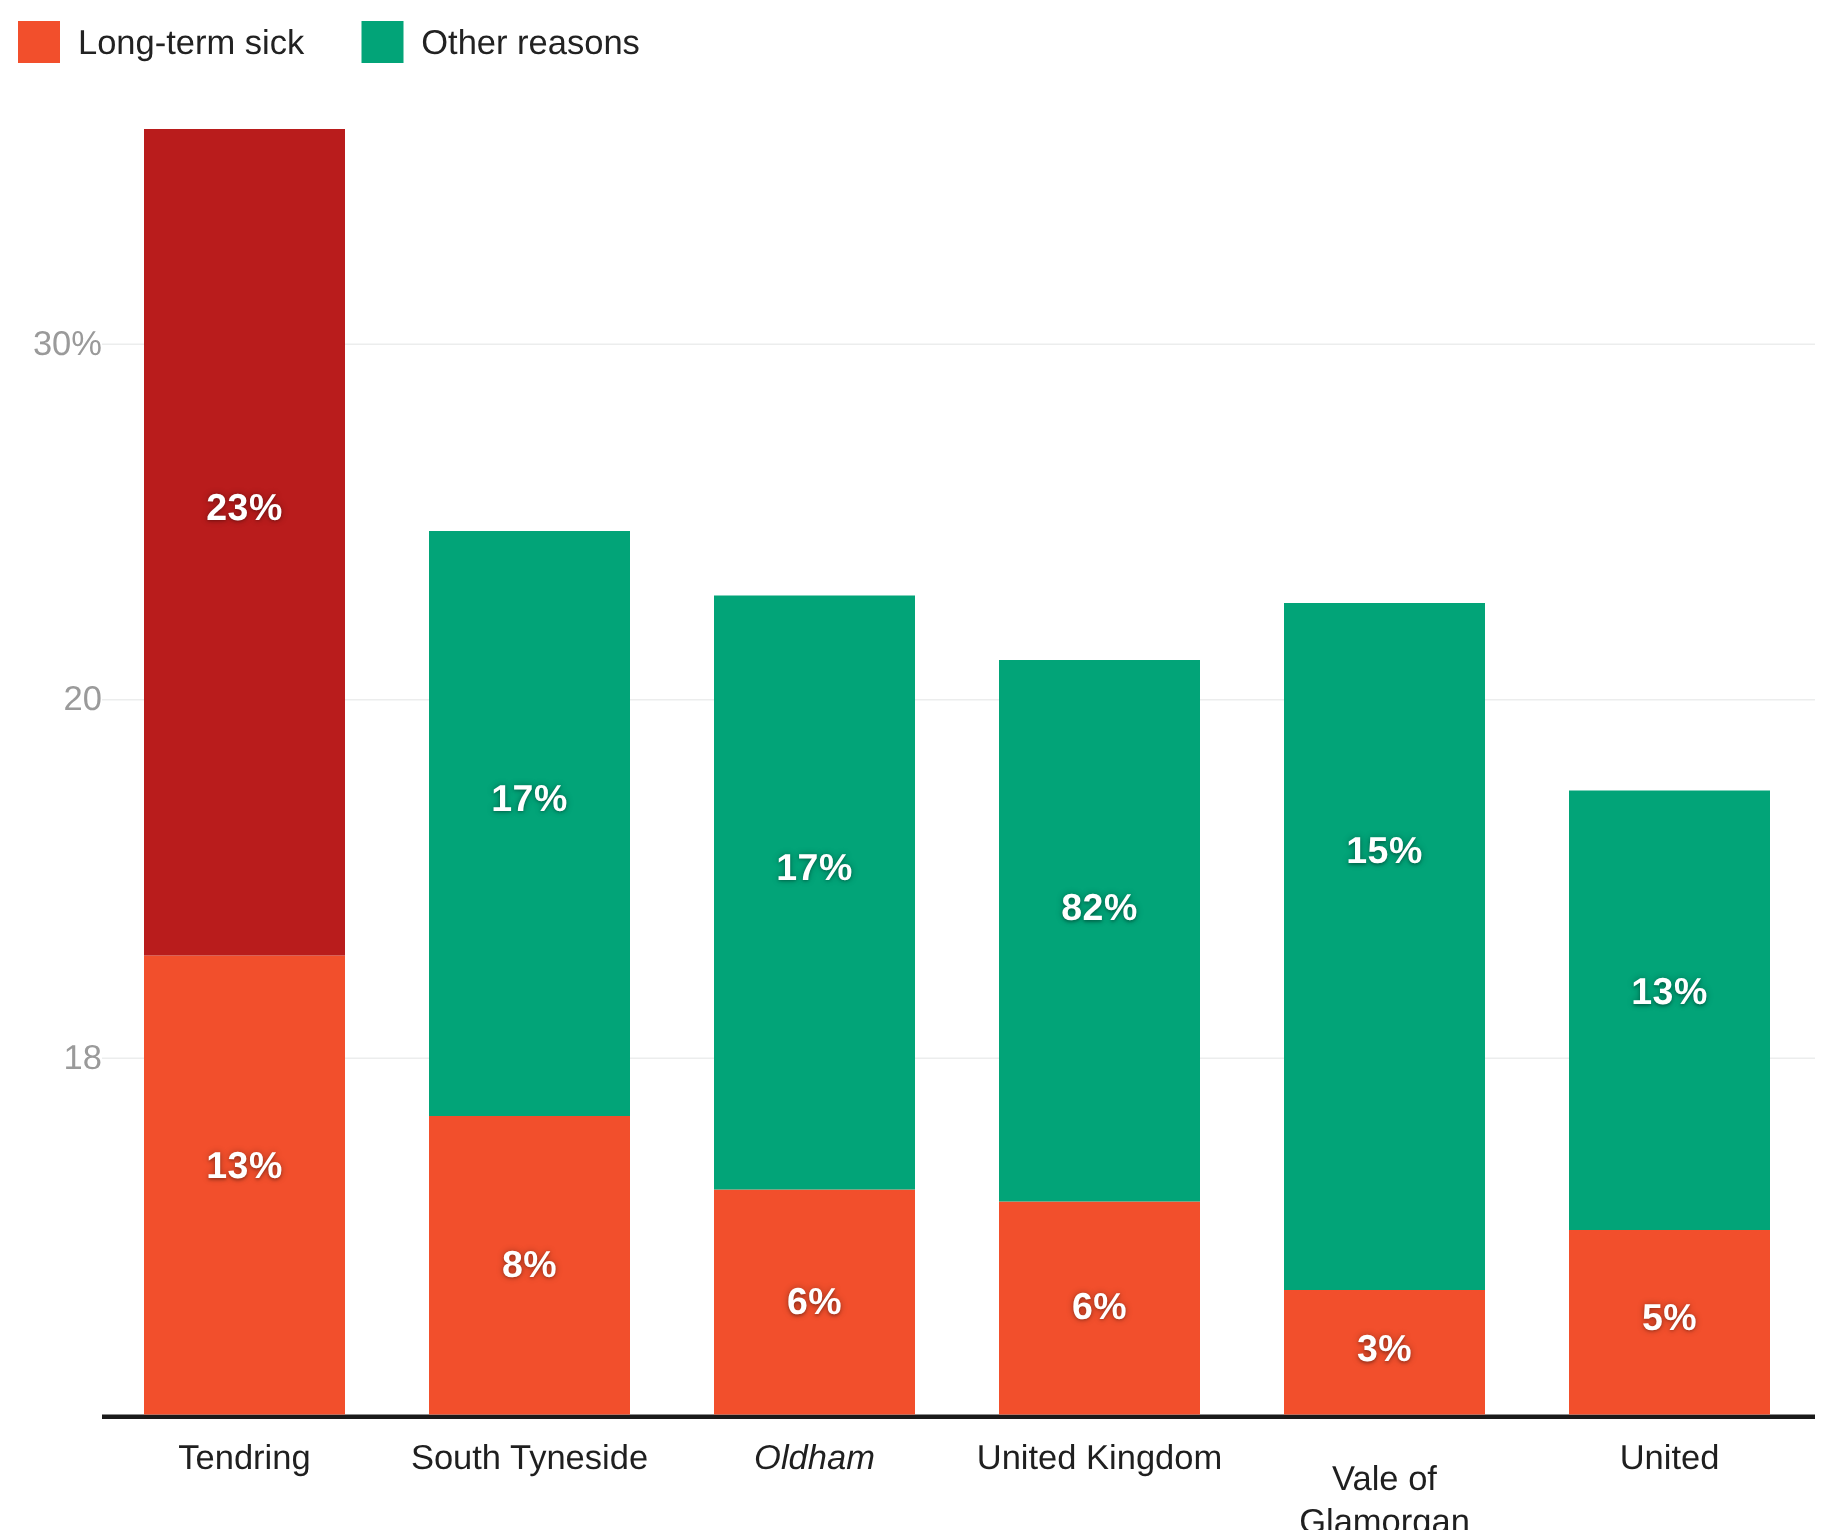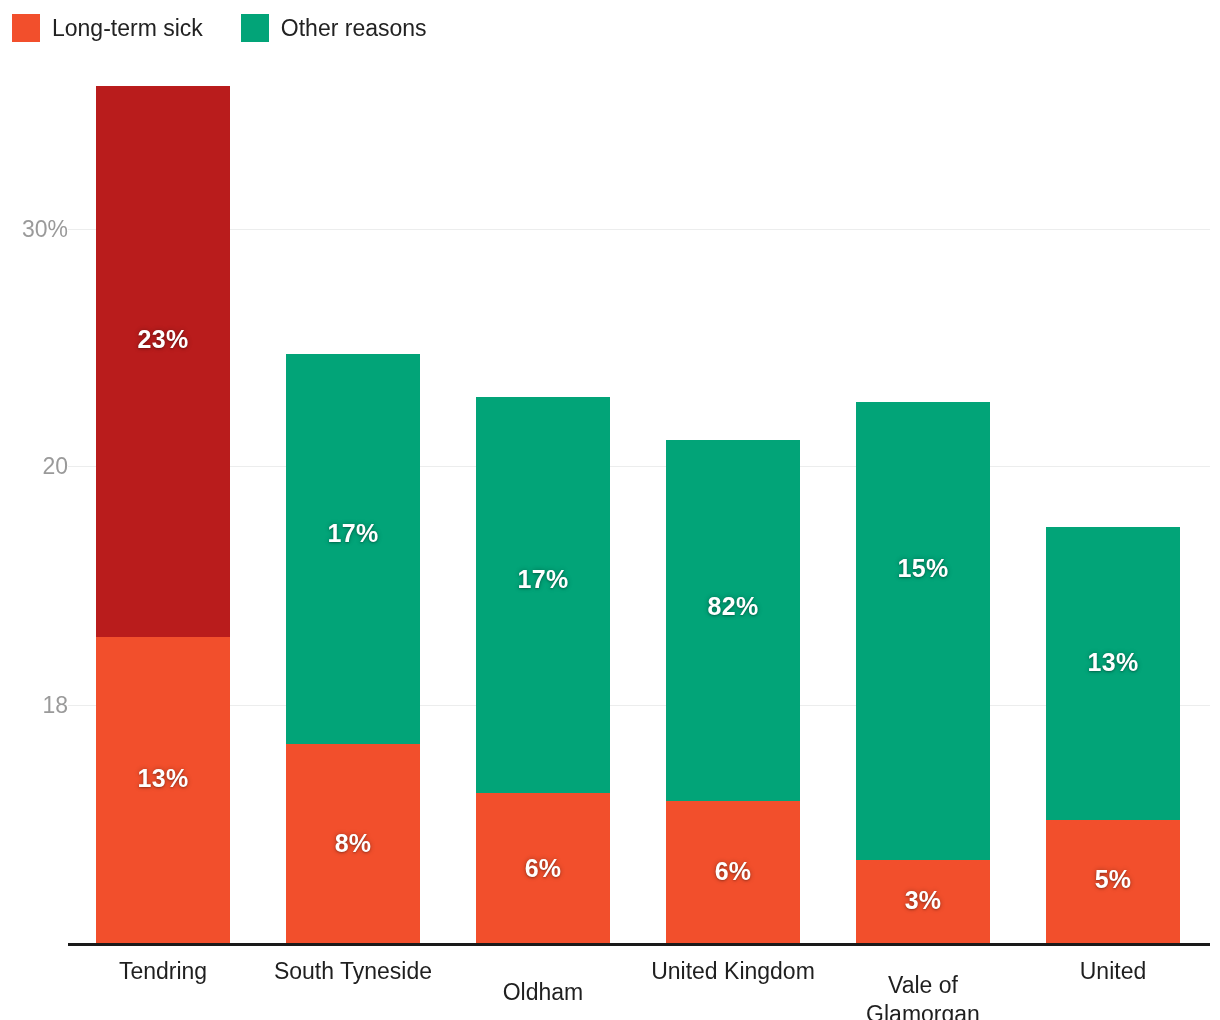--- a/index.html
+++ b/index.html
@@ -166,21 +166,21 @@
       </div>
       <div class="bar-group" style="left: 476px; width: 134px; height: 477px; bottom: 77px;">
         <div class="bar-stack">
           <div class="segment" style="background: rgb(242, 79, 44); height: 149.625px; bottom: 0px;">
             <span class="segment-value">6%</span>
           </div>
           <div class="segment" style="background: rgb(2, 164, 120); height: 396.625px; bottom: 149.625px;">
             <span class="segment-value" style="position: absolute; top: 182.447px; transform: translateY(-50%);">17%</span>
           </div>
         </div>
-        <div class="cat-label" style="top: 512px;">Oldham</div>
+        <div class="cat-label" style="top: 491px; font-style: italic;">Oldham</div>
       </div>
       <div class="bar-group" style="left: 666px; width: 134px; height: 477px; bottom: 77px;">
         <div class="bar-stack">
           <div class="segment" style="background: rgb(242, 79, 44); height: 142.5px; bottom: 0px;">
             <span class="segment-value">6%</span>
           </div>
           <div class="segment" style="background: rgb(2, 164, 120); height: 361px; bottom: 142.5px;">
             <span class="segment-value" style="position: absolute; top: 166.06px; transform: translateY(-50%);">82%</span>
           </div>
         </div>

